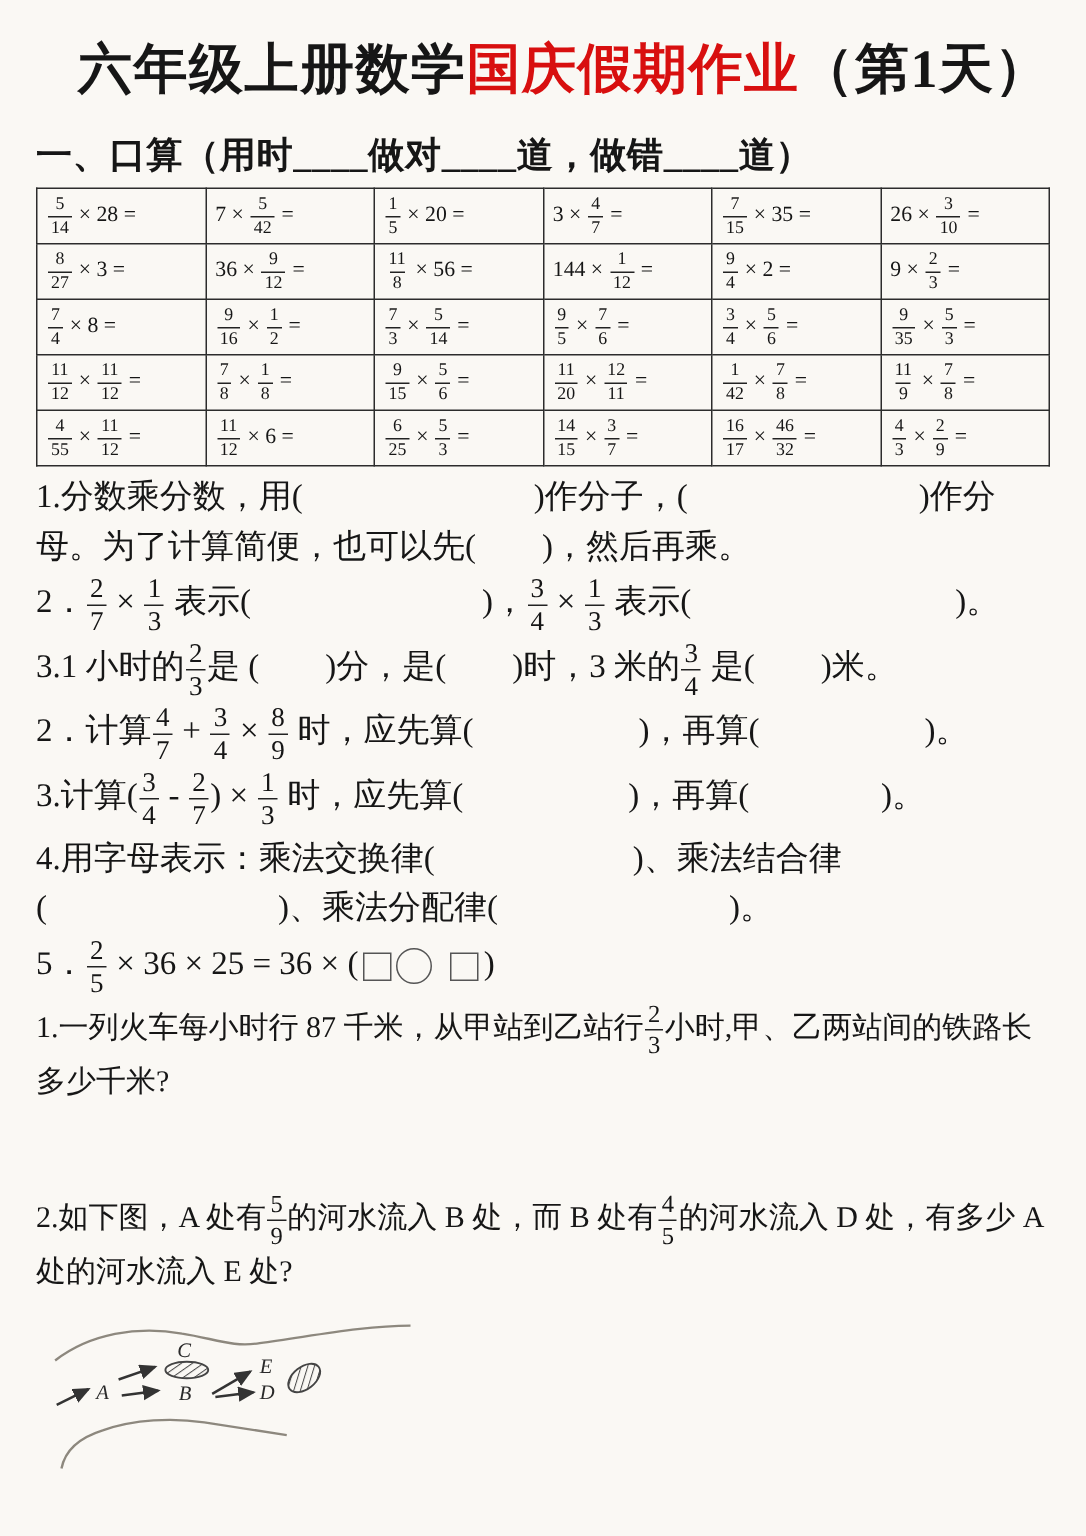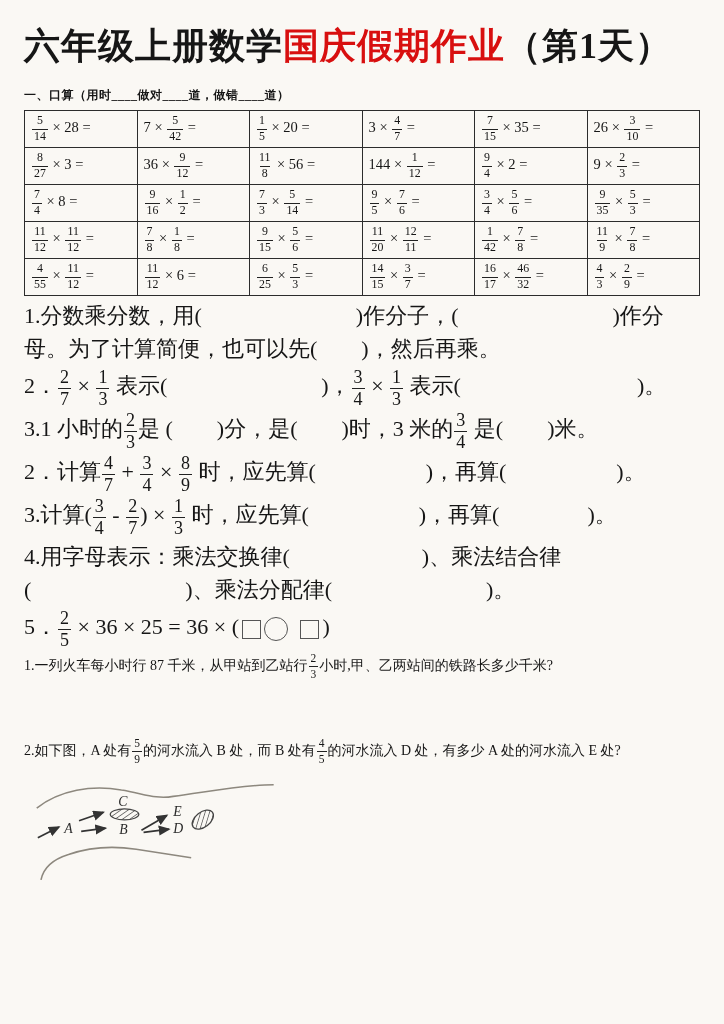--- a/index.html
+++ b/index.html
@@ -7,31 +7,31 @@
   body {
     width: 724px; height: 1024px;
     background: #faf8f4;
     color: #161616;
     font-family: "Liberation Serif", "DejaVu Serif", serif;
     overflow: hidden;
   }
   .page { padding: 14px 24px 0 24px; }
 
   .title {
-    text-align: left;
+    text-align: right;
     font-size: 36px;
     font-weight: 900;
     letter-spacing: 1px;
     margin: 8px 0 16px 0;
     white-space: nowrap;
   }
   .title .accent { font-weight: 900; }
 
   .sec-head {
-    font-size: 12px;
+    font-size: 24px;
     font-weight: 700;
     margin: 8px 0 6px 0;
     letter-spacing: 0.5px;
   }
 
   table.oral {
     border-collapse: collapse;
     width: 100%;
     table-layout: fixed;
   }
@@ -57,21 +57,21 @@
   .frac .num { padding: 0 2px 1.5px 2px; }
   .frac .den { border-top: 1.3px solid #222; padding: 1.5px 2px 0 2px; }
 
   .fill p.line {
     font-size: 22px;
     line-height: 1.5;
     margin: 3px 0;
     min-height: 26px;
   }
   .problems p.prob {
-    font-size: 14px;
+    font-size: 20px;
     line-height: 1.6;
     margin: 4px 0;
   }
   .prob1 { margin-bottom: 58px !important; }
 
   .shape {
     display: inline-block;
     vertical-align: middle;
     border: 1.7px solid #555;
     background: transparent;

